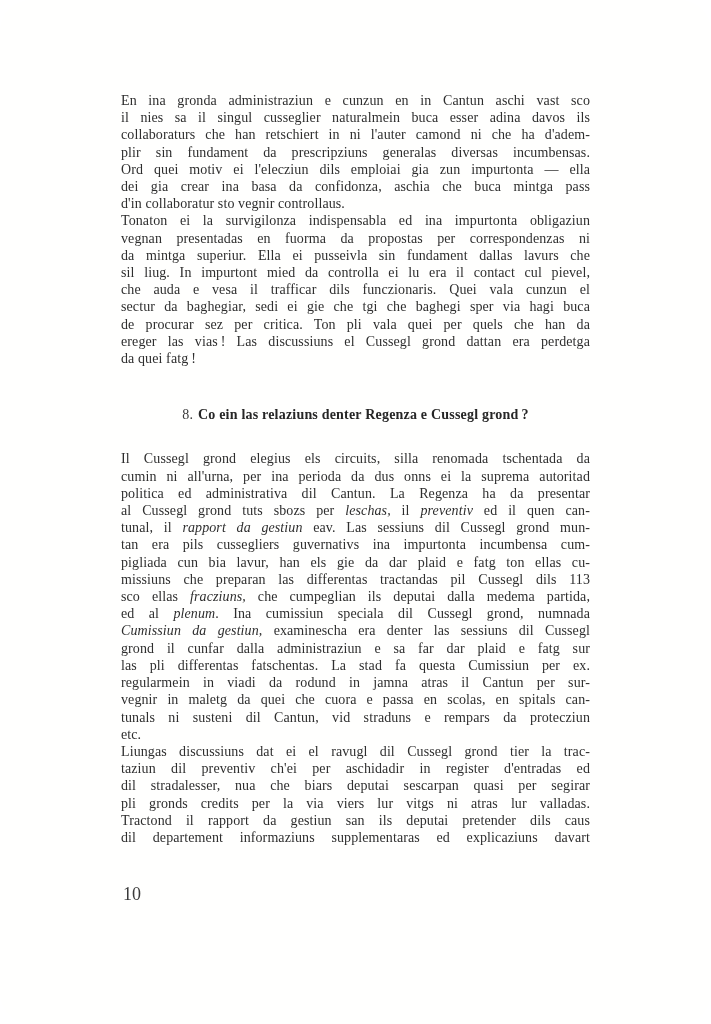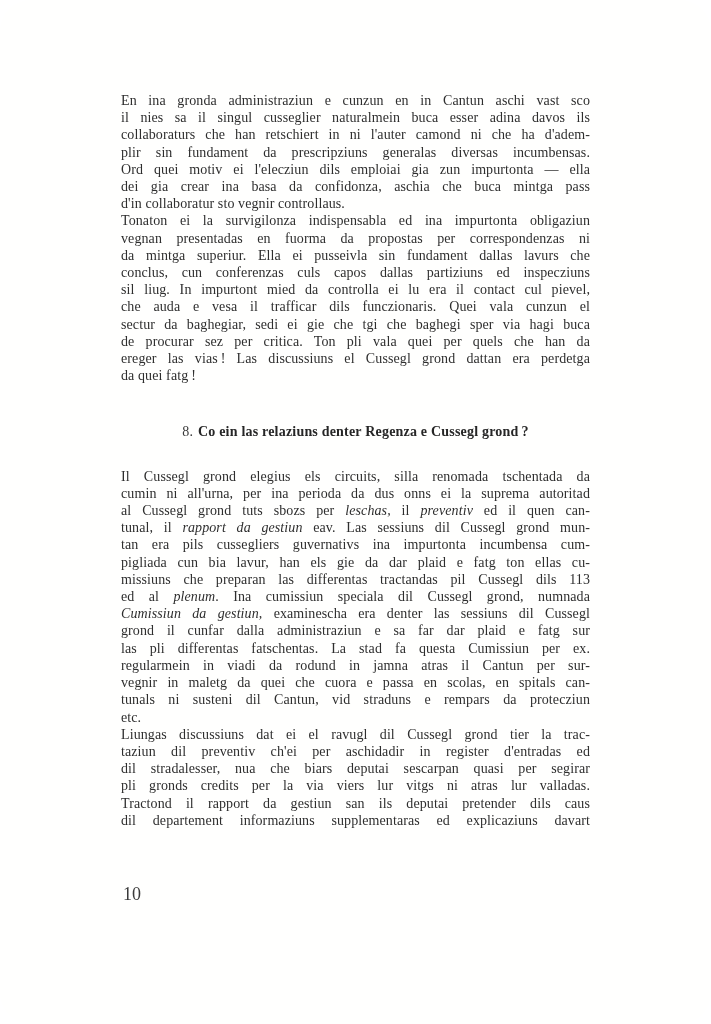--- a/index.html
+++ b/index.html
@@ -75,43 +75,44 @@
           <div class="line"><span>collaboraturs che han retschiert in ni l'auter camond ni che ha d'adem-</span></div>
           <div class="line"><span>plir sin fundament da prescripziuns generalas diversas incumbensas.</span></div>
           <div class="line"><span>Ord quei motiv ei l'elecziun dils emploiai gia zun impurtonta — ella</span></div>
           <div class="line"><span>dei gia crear ina basa da confidonza, aschia che buca mintga pass</span></div>
           <div class="line end"><span>d'in collaboratur sto vegnir controllaus.</span></div>
         </div>
         <div class="para">
           <div class="line"><span>Tonaton ei la survigilonza indispensabla ed ina impurtonta obligaziun</span></div>
           <div class="line"><span>vegnan presentadas en fuorma da propostas per correspondenzas ni</span></div>
           <div class="line"><span>da mintga superiur. Ella ei pusseivla sin fundament dallas lavurs che</span></div>
-          <div class="line"><span>conclus, cun conferenzas culs capos dallas partiziuns ed inspecziuns</span></div>
           <div class="line"><span>sil liug. In impurtont mied da controlla ei lu era il contact cul pievel,</span></div>
           <div class="line"><span>che auda e vesa il trafficar dils funczionaris. Quei vala cunzun el</span></div>
           <div class="line"><span>sectur da baghegiar, sedi ei gie che tgi che baghegi sper via hagi buca</span></div>
           <div class="line"><span>de procurar sez per critica. Ton pli vala quei per quels che han da</span></div>
           <div class="line"><span>ereger las vias ! Las discussiuns el Cussegl grond dattan era perdetga</span></div>
           <div class="line end"><span>da quei fatg !</span></div>
         </div>
       </div>
 
     <div class="heading">
       <span class="num">8.</span><span class="ttl">Co ein las relaziuns denter Regenza e Cussegl grond ?</span>
     </div>
 
     <div>
         <div class="para">
           <div class="line"><span>Il Cussegl grond elegius els circuits, silla renomada tschentada da</span></div>
           <div class="line"><span>cumin ni all'urna, per ina perioda da dus onns ei la suprema autoritad</span></div>
+          <div class="line"><span>politica ed administrativa dil Cantun. La Regenza ha da presentar</span></div>
           <div class="line"><span>al Cussegl grond tuts sbozs per </span><span class="it">leschas,</span><span> il </span><span class="it">preventiv</span><span> ed il quen can-</span></div>
           <div class="line"><span>tunal, il </span><span class="it">rapport da gestiun</span><span> eav. Las sessiuns dil Cussegl grond mun-</span></div>
           <div class="line"><span>tan era pils cussegliers guvernativs ina impurtonta incumbensa cum-</span></div>
           <div class="line"><span>pigliada cun bia lavur, han els gie da dar plaid e fatg ton ellas cu-</span></div>
           <div class="line"><span>missiuns che preparan las differentas tractandas pil Cussegl dils 113</span></div>
+          <div class="line"><span>sco ellas </span><span class="it">fracziuns,</span><span> che cumpeglian ils deputai dalla medema partida,</span></div>
           <div class="line"><span>ed al </span><span class="it">plenum</span><span>. Ina cumissiun speciala dil Cussegl grond, numnada</span></div>
           <div class="line"><span class="it">Cumissiun da gestiun,</span><span> examinescha era denter las sessiuns dil Cussegl</span></div>
           <div class="line"><span>grond il cunfar dalla administraziun e sa far dar plaid e fatg sur</span></div>
           <div class="line"><span>las pli differentas fatschentas. La stad fa questa Cumissiun per ex.</span></div>
           <div class="line"><span>regularmein in viadi da rodund in jamna atras il Cantun per sur-</span></div>
           <div class="line"><span>vegnir in maletg da quei che cuora e passa en scolas, en spitals can-</span></div>
           <div class="line"><span>tunals ni susteni dil Cantun, vid straduns e rempars da protecziun</span></div>
           <div class="line end"><span>etc.</span></div>
         </div>
         <div class="para">

